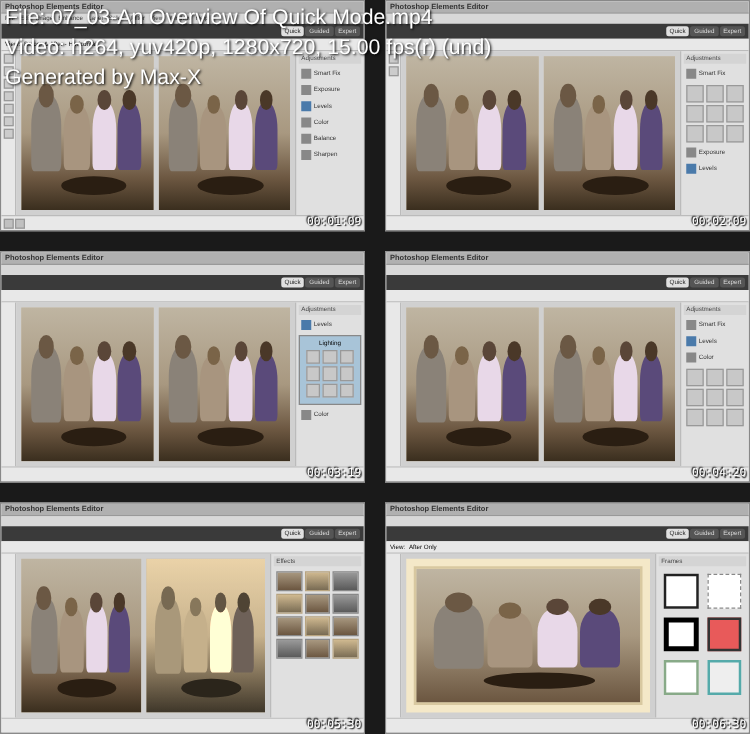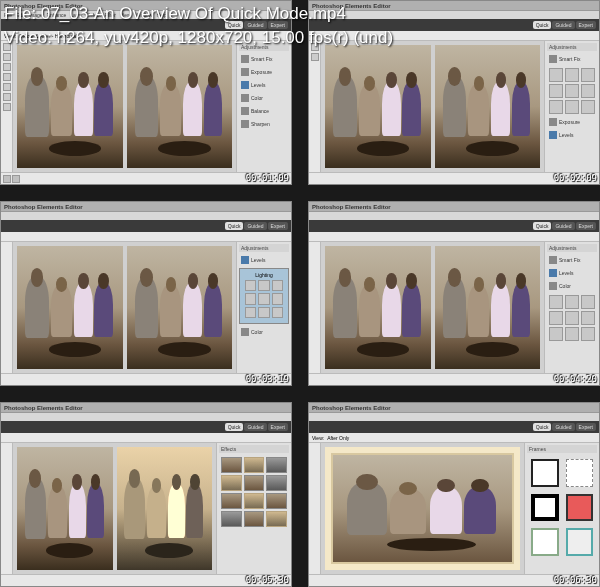--- a/index.html
+++ b/index.html
@@ -52,20 +52,21 @@
 .sepia-all .photo-scene { filter: sepia(0.8); }
 .framed-photo { flex: 1; background: #f4e8c8; position: relative; padding: 8px; }
 .framed-inner { position: absolute; inset: 6px; background: linear-gradient(180deg, #bfb5a2 0%, #a89880 50%, #6b5640 100%); border: 2px solid #d8c8a0; }
 </style>
 </head>
 <body>
 
 <div class="info-overlay">
   <div>File: 07_03-An Overview Of Quick Mode.mp4</div>
   <div>Video: h264, yuv420p, 1280x720, 15.00 fps(r) (und)</div>
+  <div>Generated by Max-X</div>
 </div>
 
 <div class="grid">
 
 <div class="screenshot">
   <div class="titlebar">
         <span class="titlebar-text">Photoshop Elements Editor</span>
       </div>
   <div class="menubar">
     <span>File</span>

